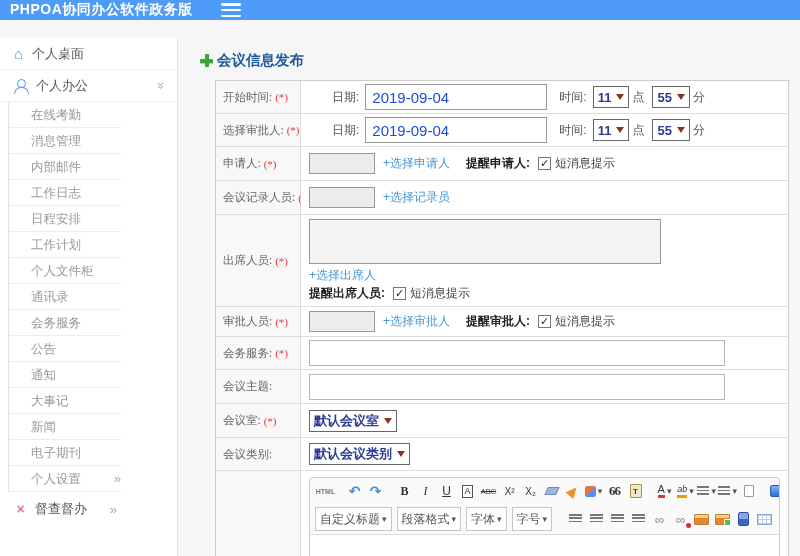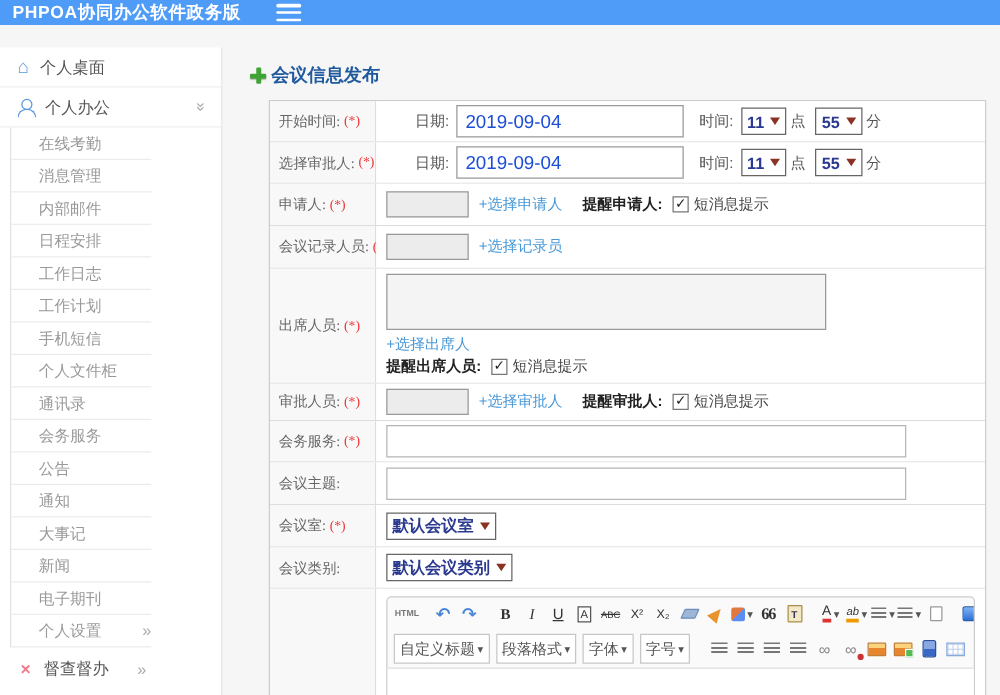--- a/index.html
+++ b/index.html
@@ -116,24 +116,23 @@
     </div>
     <div class="top-item">
       <span class="ic-person"></span>
       <span class="txt">个人办公</span>
       <span class="chev-down">»</span>
     </div>
     <ul class="sub-list">
       <li>在线考勤</li>
       <li>消息管理</li>
       <li>内部邮件</li>
+      <li>工作日志</li>
       <li>日程安排</li>
-      <li>工作日志</li>
       <li>工作计划</li>
-      <li>手机短信</li>
       <li>个人文件柜</li>
       <li>通讯录</li>
       <li>会务服务</li>
       <li>公告</li>
       <li>通知</li>
       <li>大事记</li>
       <li>新闻</li>
       <li>电子期刊</li>
       <li>
         <span class="fr chev-right">»</span>

